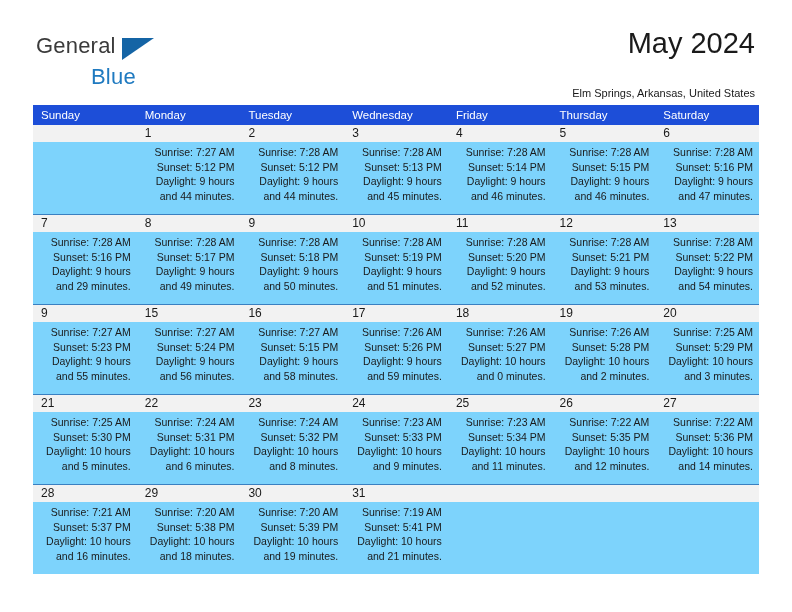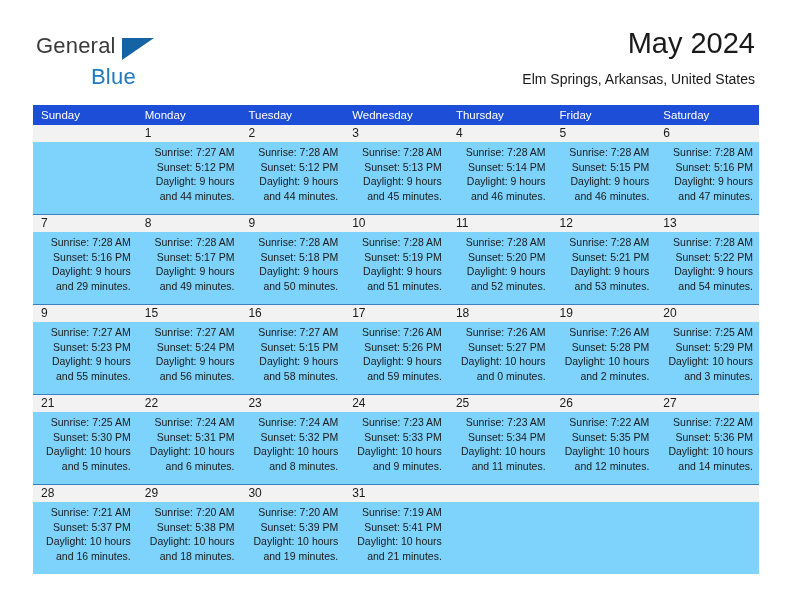--- a/index.html
+++ b/index.html
@@ -70,22 +70,22 @@
     top: 26px;
     text-align: right;
   }
   .cal-title {
     font-size: 29px;
     color: #1a1a1a;
     line-height: 34px;
     white-space: nowrap;
   }
   .cal-subtitle {
-    margin-top: 10px;
-    font-size: 14px;
+    margin-top: 24px;
+    font-size: 11px;
     color: #1a1a1a;
     line-height: 18px;
     white-space: nowrap;
   }
 
   
   .calendar {
     position: absolute;
     left: 33px;
     top: 105px;
@@ -165,22 +165,22 @@
       <div class="cal-subtitle">Elm Springs, Arkansas, United States</div>
     </div>
   </div>
 
   <div class="calendar">
     <div class="weekday-row" id="weekday-row">
         <div class="weekday-cell">Sunday</div>
         <div class="weekday-cell">Monday</div>
         <div class="weekday-cell">Tuesday</div>
         <div class="weekday-cell">Wednesday</div>
+        <div class="weekday-cell">Friday</div>
         <div class="weekday-cell">Thursday</div>
-        <div class="weekday-cell">Friday</div>
         <div class="weekday-cell">Saturday</div>
       </div>
     <div id="weeks-container">
         <div class="week-row">
           <div class="daynum-band">
             <div class="daynum-cell empty"></div>
             <div class="daynum-cell">1</div>
             <div class="daynum-cell">2</div>
             <div class="daynum-cell">3</div>
             <div class="daynum-cell">4</div>

